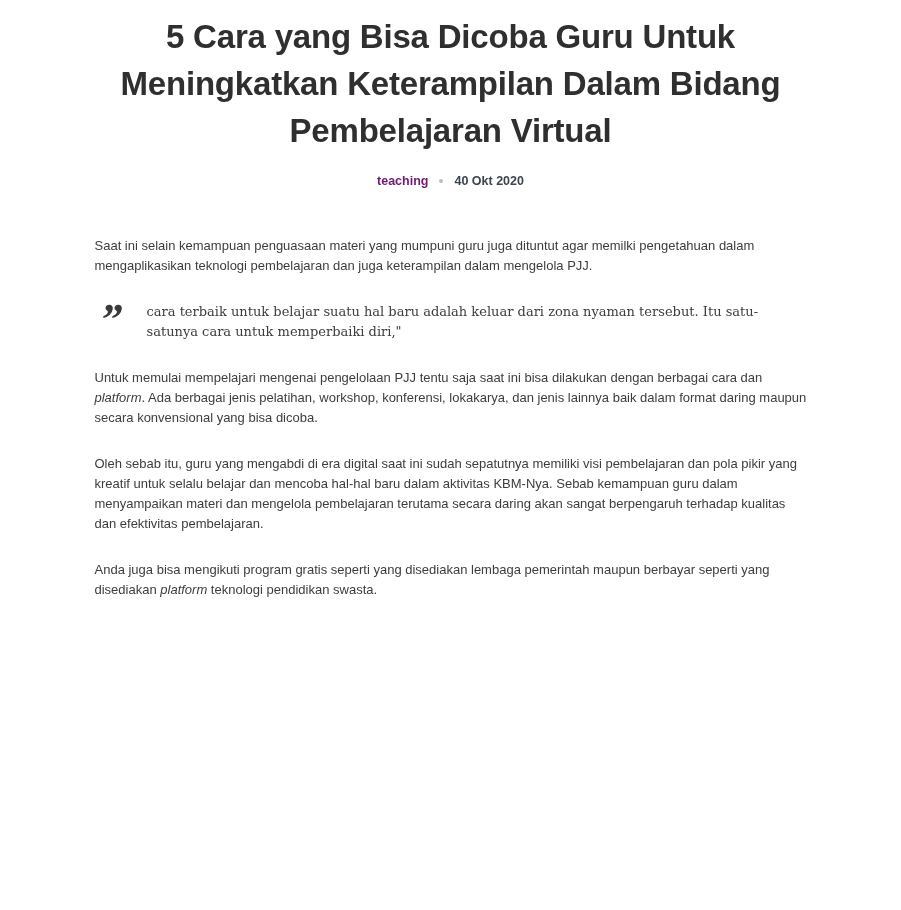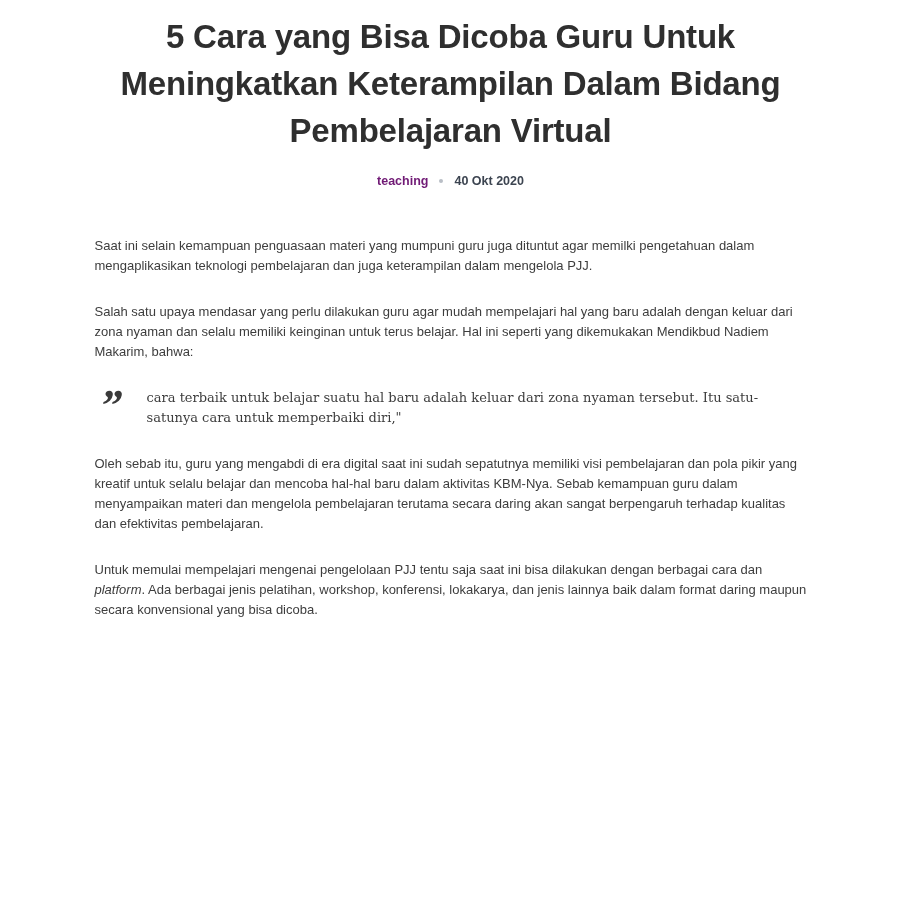--- a/index.html
+++ b/index.html
@@ -97,25 +97,25 @@
   <h1 class="title">5 Cara yang Bisa Dicoba Guru Untuk Meningkatkan Keterampilan Dalam Bidang Pembelajaran Virtual</h1>
 
   <div class="meta">
     <a class="cat">teaching</a>
     <span class="dot"></span>
     <span>40 Okt 2020</span>
   </div>
 
   <div class="content">
     <p>Saat ini selain kemampuan penguasaan materi yang mumpuni guru juga dituntut agar memilki pengetahuan dalam mengaplikasikan teknologi pembelajaran dan juga keterampilan dalam mengelola PJJ.</p>
-    <p>Salah satu upaya mendasar yang perlu dilakukan guru agar mudah mempelajari hal yang baru adalah dengan keluar dari zona nyaman dan selalu memiliki keinginan untuk terus belajar. Hal ini seperti yang dikemukakan Mendikbud Nadiem Makarim, bahwa:</p>
 
     <blockquote>
       <span class="quote-mark">”</span>
       <p>cara terbaik untuk belajar suatu hal baru adalah keluar dari zona nyaman tersebut. Itu satu-satunya cara untuk memperbaiki diri,"</p>
     </blockquote>
 
+    <p><span>Untuk memulai mempelajari mengenai pengelolaan PJJ tentu saja saat ini bisa dilakukan dengan berbagai cara dan </span><em>platform</em><span>. Ada berbagai jenis pelatihan, workshop, konferensi, lokakarya, dan jenis lainnya baik dalam format daring maupun secara konvensional yang bisa dicoba.</span></p>
+
     <p>Oleh sebab itu, guru yang mengabdi di era digital saat ini sudah sepatutnya memiliki visi pembelajaran dan pola pikir yang kreatif untuk selalu belajar dan mencoba hal-hal baru dalam aktivitas KBM-Nya. Sebab kemampuan guru dalam menyampaikan materi dan mengelola pembelajaran terutama secara daring akan sangat berpengaruh terhadap kualitas dan efektivitas pembelajaran.</p>
 
-    <p><span>Untuk memulai mempelajari mengenai pengelolaan PJJ tentu saja saat ini bisa dilakukan dengan berbagai cara dan </span><em>platform</em><span>. Ada berbagai jenis pelatihan, workshop, konferensi, lokakarya, dan jenis lainnya baik dalam format daring maupun secara konvensional yang bisa dicoba.</span></p>
-
+    <p><span>Anda juga bisa mengikuti program gratis seperti yang disediakan lembaga pemerintah maupun berbayar seperti yang disediakan </span><em>platform</em><span> teknologi pendidikan swasta.</span></p>
   </div>
 </article>
 
 </body></html>

